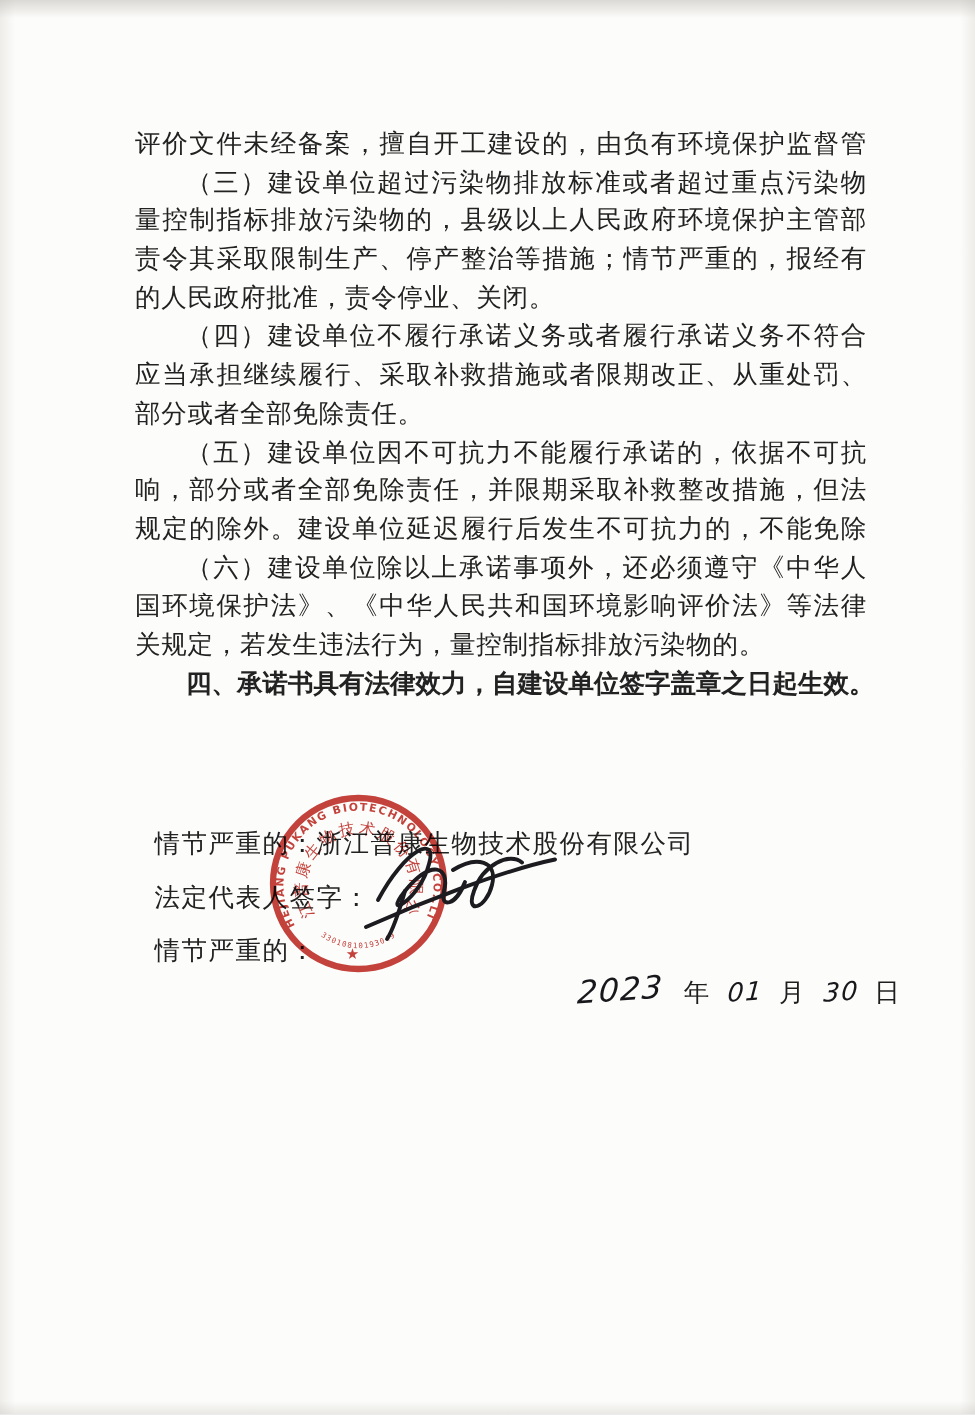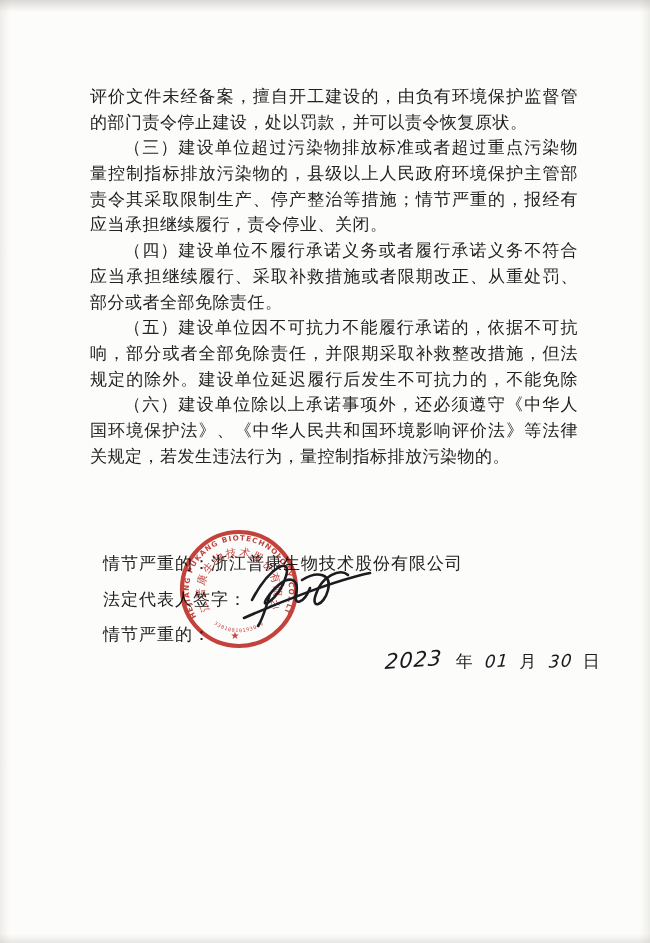--- a/index.html
+++ b/index.html
@@ -50,34 +50,34 @@
   .hand.year{font-size:21px;margin-right:6px;}
   .hand.small{font-size:17px;margin:0 3px;}
 </style>
 </head>
 <body>
 
 <div class="page">
 
   <div class="text-block">
     <div class="doc-line j">评价文件未经备案，擅自开工建设的，由负有环境保护监督管理职责</div>
-    <div class="doc-line">的部门责令停止建设，处以罚款，并可以责令恢复原状。</div>
     <div class="doc-line j indent">（三）建设单位超过污染物排放标准或者超过重点污染物排放总</div>
     <div class="doc-line j">量控制指标排放污染物的，县级以上人民政府环境保护主管部门可以</div>
     <div class="doc-line j">责令其采取限制生产、停产整治等措施；情节严重的，报经有批准权</div>
-    <div class="doc-line">应当承担继续履行，责令停业、关闭。</div>
+    <div class="doc-line">的人民政府批准，责令停业、关闭。</div>
     <div class="doc-line j indent">（四）建设单位不履行承诺义务或者履行承诺义务不符合约定的，</div>
     <div class="doc-line j">应当承担继续履行、采取补救措施或者限期改正、从重处罚、直至停</div>
     <div class="doc-line">部分或者全部免除责任。</div>
     <div class="doc-line j indent">（五）建设单位因不可抗力不能履行承诺的，依据不可抗力的影</div>
     <div class="doc-line j">响，部分或者全部免除责任，并限期采取补救整改措施，但法律另有</div>
     <div class="doc-line j">规定的除外。建设单位延迟履行后发生不可抗力的，不能免除责任。</div>
     <div class="doc-line j indent">（六）建设单位除以上承诺事项外，还必须遵守《中华人民共和</div>
     <div class="doc-line j">国环境保护法》、《中华人民共和国环境影响评价法》等法律法规相</div>
     <div class="doc-line">关规定，若发生违法行为，量控制指标排放污染物的。</div>
+    <div class="doc-line bold indent">四、承诺书具有法律效力，自建设单位签字盖章之日起生效。</div>
   </div>
 
   <div class="sig-block">
     <div class="sig-row">
       <span>情节严重的：</span><span>浙江普康生物技术股份有限公司</span>
     </div>
     <div class="sig-row">
       <span>法定代表人签字：</span>
     </div>
     <div class="sig-row">

